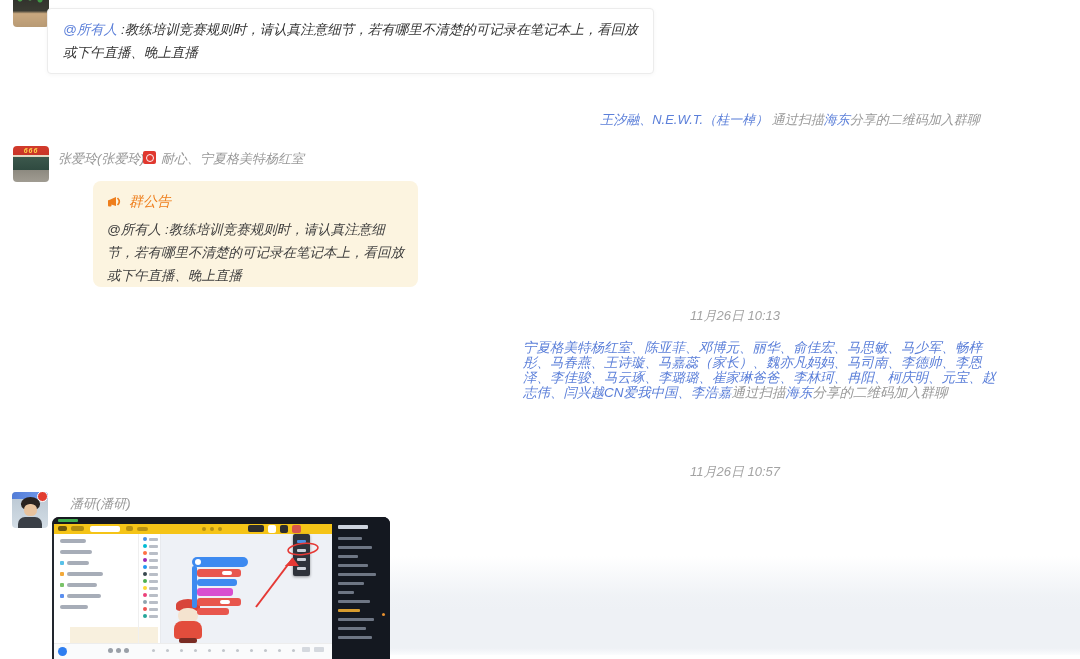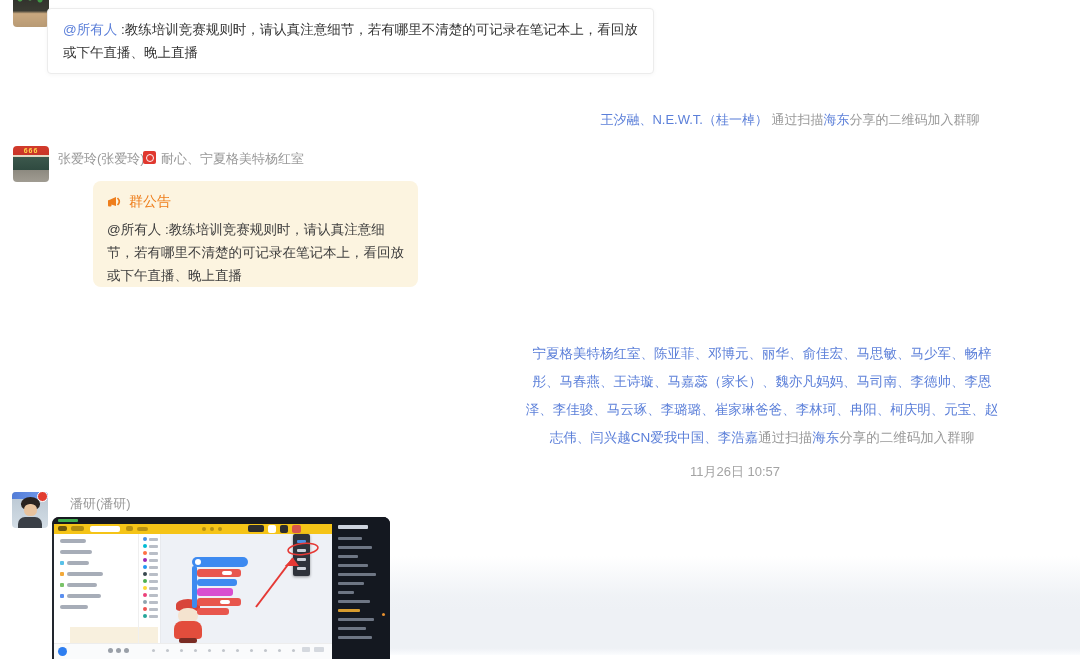--- a/index.html
+++ b/index.html
@@ -1,17 +1,17 @@
 <!DOCTYPE html>
 <html><head>
 <meta charset="utf-8">
 <style>
   html,body{margin:0;padding:0;background:#fff;}
   .page{position:relative;width:1080px;height:659px;background:#ffffff;overflow:hidden;
-        font-family:"Liberation Sans","DejaVu Sans",sans-serif;}
+        font-family:"Liberation Sans","DejaVu Sans",sans-serif;font-style:italic;}
   .abs{position:absolute;}
 
   
   .avatar{position:absolute;width:36px;height:36px;border-radius:4px;overflow:hidden;cursor:pointer;}
   .avatar-top{left:13px;top:-9px;
     background:
       radial-gradient(circle at 7px 8px,#4aa24d 2px,rgba(0,0,0,0) 3px),
       radial-gradient(circle at 17px 7px,#5ab35e 2px,rgba(0,0,0,0) 3px),
       radial-gradient(circle at 27px 9px,#3f9a45 2px,rgba(0,0,0,0) 3px),
       linear-gradient(180deg,#2c2d28 0%,#3a3b33 55%,#c9a87f 63%,#b89a74 100%);}
@@ -31,21 +31,21 @@
   .top-card{left:47px;top:8px;width:607px;background:#fff;border:1px solid #ececec;border-radius:4px;
     box-shadow:0 1px 4px rgba(0,0,0,.04);box-sizing:border-box;}
   .card-body{padding:9px 15px 9px;font-size:13.5px;line-height:23px;color:#333;}
   .mention{color:#5b7fd9;cursor:pointer;}
   .card-footer{border-top:1px solid #f0f0f0;height:31px;line-height:31px;text-align:center;}
   .reply{color:#6196f0;font-size:13.5px;cursor:pointer;}
 
   
   .sysmsg{color:#999;}
   .sys1{left:450px;top:111px;width:680px;text-align:center;font-size:13px;white-space:nowrap;}
-  .sys2{left:523px;top:340px;width:478px;text-align:center;font-size:13.5px;line-height:28px;}
+  .sys2{left:523px;top:340px;width:478px;text-align:left;font-size:13.5px;line-height:15px;}
   .blue{color:#5b7fd9;cursor:pointer;}
   .ts{color:#a3a3a3;font-size:13px;text-align:center;width:600px;left:435px;}
   .ts1{top:307px;} .ts2{top:463px;}
 
   
   .sender-name{position:absolute;font-size:13px;color:#989898;}
   .zname{left:58px;top:150px;}
   .badge{left:143px;top:151px;width:13px;height:13px;background:#e0382f;border-radius:2px;}
   .badge .ring{position:absolute;left:3px;top:3px;width:6px;height:6px;border:1.5px solid #fff;border-radius:50%;opacity:.95;}
   .ztag{left:161px;top:150px;}
@@ -112,20 +112,21 @@
       <svg width="16" height="14" viewBox="0 0 16 14">
         <path d="M1 5.5 L9 2 L9 11 L1 8.5 Z" fill="#ee7e1c"></path>
         <rect x="1" y="5.5" width="3.5" height="6" rx="1" fill="#ee7e1c"></rect>
         <path d="M10.5 3 Q14 6.5 10.5 10" stroke="#ee7e1c" stroke-width="1.6" fill="none"></path>
       </svg>
       <span>群公告</span>
     </div>
     <div class="ann-body">@所有人 :教练培训竞赛规则时，请认真注意细节，若有哪里不清楚的可记录在笔记本上，看回放或下午直播、晚上直播</div>
   </div>
 
+  <div class="abs ts ts1">11月26日 10:13</div>
   <div class="abs ts ts2">11月26日 10:57</div>
 
   <div class="abs sysmsg sys2"><span class="blue">宁夏格美特杨红室、陈亚菲、邓博元、丽华、俞佳宏、马思敏、马少军、畅梓彤、马春燕、王诗璇、马嘉蕊（家长）、魏亦凡妈妈、马司南、李德帅、李恩泽、李佳骏、马云琢、李璐璐、崔家琳爸爸、李林珂、冉阳、柯庆明、元宝、赵志伟、闫兴越CN爱我中国、李浩嘉</span><span>通过扫描</span><span class="blue">海东</span><span>分享的二维码加入群聊</span></div>
 
   <div class="avatar avatar-pan">
     <span class="banner"></span>
     <span class="hair"></span>
     <span class="face"></span>
     <span class="torso"></span>
     <span class="rdot"></span>

